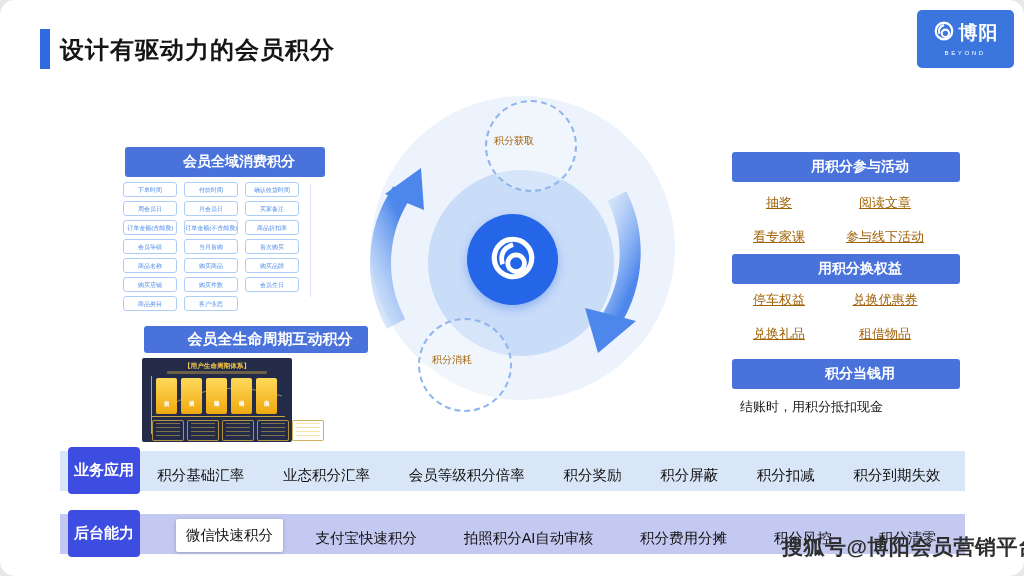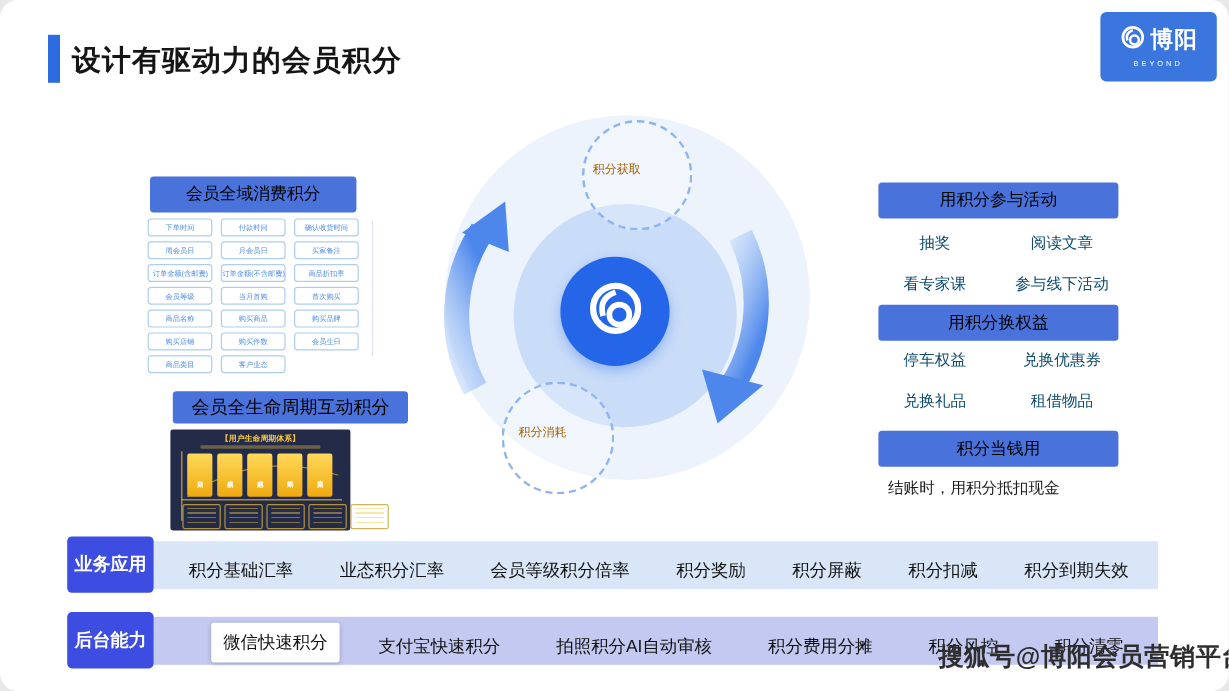--- a/index.html
+++ b/index.html
@@ -10,22 +10,22 @@
   
   .accent-bar{left:40px;top:29px;width:10px;height:40px;background:#2F6BE0;}
   .page-title{left:60px;top:34px;font-size:24px;font-weight:bold;color:#151515;letter-spacing:1px;}
   .logo-box{left:917px;top:10px;width:97px;height:58px;background:#3A76DD;border-radius:5px;
             display:flex;flex-direction:column;align-items:center;justify-content:center;}
   .logo-row{display:flex;align-items:center;gap:4px;}
   .logo-name{color:#fff;font-size:19px;font-weight:bold;letter-spacing:1px;}
   .logo-sub{color:#fff;font-size:10px;transform:scale(.62);letter-spacing:4px;margin-top:1px;}
 
   
-  .hdr{background:#4A72DB;color:#000000;font-weight:normal;display:flex;align-items:center;
-       justify-content:center;border-radius:3px;}
+  .hdr{background:#4A72DB;color:#ffffff;font-weight:bold;display:flex;align-items:center;
+       justify-content:center;border-radius:3px;padding-left:28px;}
 
   
   .hdr-consume{left:125px;top:147px;width:172px;height:30px;font-size:14px;}
   .grid{left:123px;top:182px;width:178px;display:grid;grid-template-columns:repeat(3,54px);
         gap:4px 7px;}
   .cell{height:13px;border:1px solid #AECDF4;border-radius:3px;background:#fff;color:#4C8BE8;
         display:flex;align-items:center;justify-content:center;overflow:visible;}
   .cell span{font-size:10px;transform:scale(.6);transform-origin:center;white-space:nowrap;display:inline-block;}
   .v-divider{left:310px;top:184px;width:1px;height:113px;background:#DCE6F3;}
 
@@ -57,32 +57,32 @@
   .dc-bot{left:418px;top:318px;width:90px;height:90px;}
   .cycle-label{font-size:10px;font-weight:normal;color:#a16207;white-space:nowrap;}
   .lbl-top{left:494px;top:134px;}
   .lbl-bot{left:432px;top:353px;}
   .arrows{left:0;top:0;pointer-events:none;}
 
   
   .hdr-r1{left:732px;top:152px;width:200px;height:30px;font-size:14px;}
   .hdr-r2{left:732px;top:254px;width:200px;height:30px;font-size:14px;}
   .hdr-r3{left:732px;top:359px;width:200px;height:30px;font-size:14px;}
-  .r-items{display:grid;grid-template-columns:1fr 1fr;row-gap:16px;color:#0c4a6e;font-size:13px;}
+  .r-items{display:grid;grid-template-columns:1fr 1fr;row-gap:16px;color:#a16207;font-size:13px;text-decoration:underline;}
   .r-items span{text-align:center;white-space:nowrap;}
   .ri-1{left:726px;top:194px;width:212px;}
   .ri-2{left:726px;top:291px;width:212px;}
   .r-note{left:740px;top:398px;font-size:13px;color:#1a1a1a;white-space:nowrap;}
 
   
   .row-bg{height:40px;}
   .row1-bg{left:60px;top:451px;width:905px;background:#D9E6F7;}
   .row2-bg{left:60px;top:514px;width:905px;background:#C3C9F0;}
   .row-label{width:72px;height:47px;background:#3D4DE1;color:#fff;font-size:15px;font-weight:bold;
-             display:flex;align-items:center;justify-content:center;border-radius:4px;}
+             display:flex;align-items:center;justify-content:center;border-radius:4px;margin-left:12px;}
   .rl-1{left:56px;top:447px;}
   .rl-2{left:56px;top:510px;}
   .b-items{display:flex;justify-content:space-around;align-items:center;color:#111;}
   .bi-1{left:138px;top:451px;width:822px;height:40px;font-size:14.5px;}
   .bi-2{left:292px;top:514px;width:668px;height:40px;font-size:14.5px;}
   .b-items span{white-space:nowrap;margin-top:8px;}
   .wechat-box{left:176px;top:519px;width:107px;height:33px;background:#fff;border-radius:2px;
               box-shadow:0 1px 4px rgba(0,0,0,.2);display:flex;align-items:center;justify-content:center;
               font-size:14.5px;color:#111;white-space:nowrap;}
 

